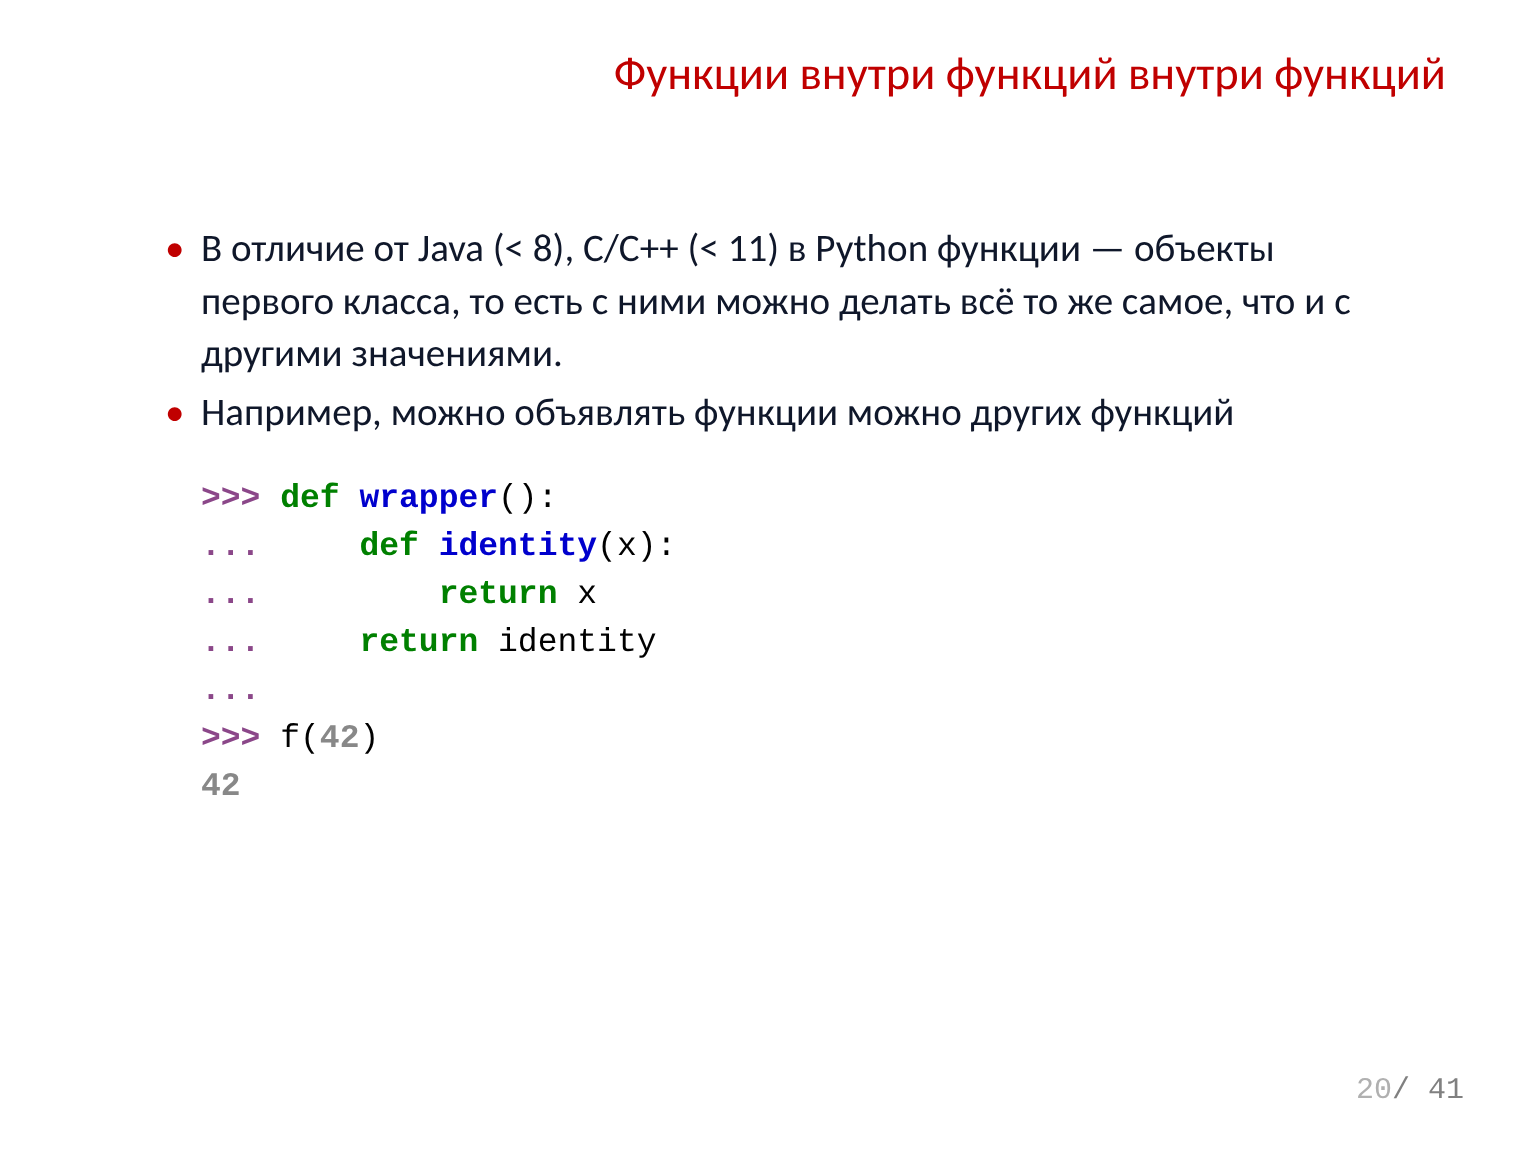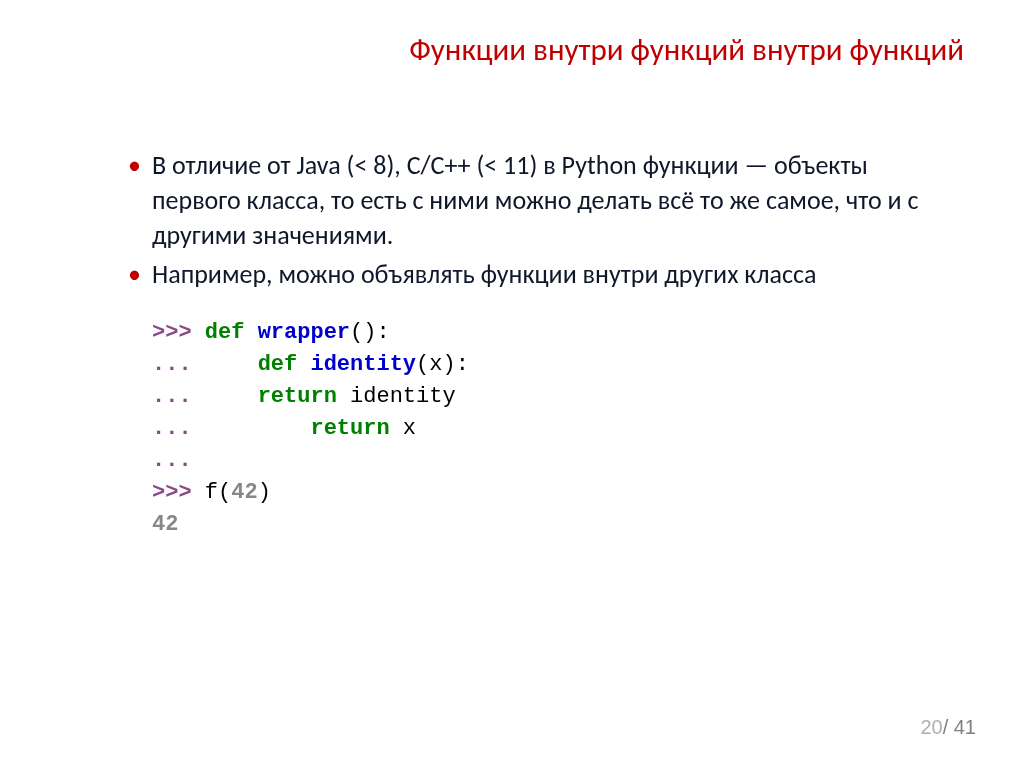--- a/index.html
+++ b/index.html
@@ -10,21 +10,21 @@
     body {
       width: 1024px;
       height: 767px;
       background: #ffffff;
       font-family: Calibri, 'Segoe UI', Arial, sans-serif;
       position: relative;
     }
     .slide {
       width: 100%;
       height: 100%;
-      padding: 30px 60px 30px 78px;
+      padding: 30px 60px 30px 60px;
       position: relative;
     }
     .title {
       color: #c00000;
       font-size: 31px;
       font-weight: normal;
       text-align: right;
       margin-bottom: 80px;
       padding-right: 0;
     }
@@ -79,46 +79,46 @@
     .code-text {
       color: #000000;
       font-weight: normal;
     }
     .page-number {
       position: absolute;
       bottom: 28px;
       right: 48px;
       font-size: 20px;
       color: #b0b0b0;
-      font-family: Liberation Sans, sans-serif;
+      font-family: Liberation Mono, monospace;
     }
     .page-current {
       color: #b0b0b0;
     }
     .page-total {
       color: #808080;
     }
   </style>
 </head>
 <body>
 
 <div class="slide">
   <h1 class="title">Функции внутри функций внутри функций</h1>
 
   <div class="content">
     <ul class="bullet-list">
       <li class="bullet-item">В отличие от Java (&lt; 8), C/C++ (&lt; 11) в Python функции — объекты первого класса, то есть с ними можно делать всё то же самое, что и с другими значениями.</li>
-      <li class="bullet-item">Например, можно объявлять функции внутри других класса</li>
+      <li class="bullet-item">Например, можно объявлять функции можно других функций</li>
     </ul>
 
     <div class="code-block">
       <div class="code-line"><span class="prompt">&gt;&gt;&gt; </span><span class="keyword">def</span><span> </span><span class="funcname">wrapper</span><span class="code-text">():</span></div>
       <div class="code-line"><span class="prompt">... </span><span>    </span><span class="keyword">def</span><span> </span><span class="funcname">identity</span><span class="code-text">(x):</span></div>
+      <div class="code-line"><span class="prompt">... </span><span>        </span><span class="keyword">return</span><span class="code-text"> x</span></div>
       <div class="code-line"><span class="prompt">... </span><span>    </span><span class="keyword">return</span><span class="code-text"> identity</span></div>
-      <div class="code-line"><span class="prompt">... </span><span>        </span><span class="keyword">return</span><span class="code-text"> x</span></div>
       <div class="code-line"><span class="prompt">... </span></div>
       <div class="code-line"><span class="prompt">&gt;&gt;&gt; </span><span class="code-text">f(</span><span class="result">42</span><span class="code-text">)</span></div>
       <div class="code-line"><span class="result">42</span></div>
     </div>
   </div>
 
   <div class="page-number">
     <span class="page-current">20</span><span class="page-total">/ </span><span class="page-total">41</span>
   </div>
 </div>

